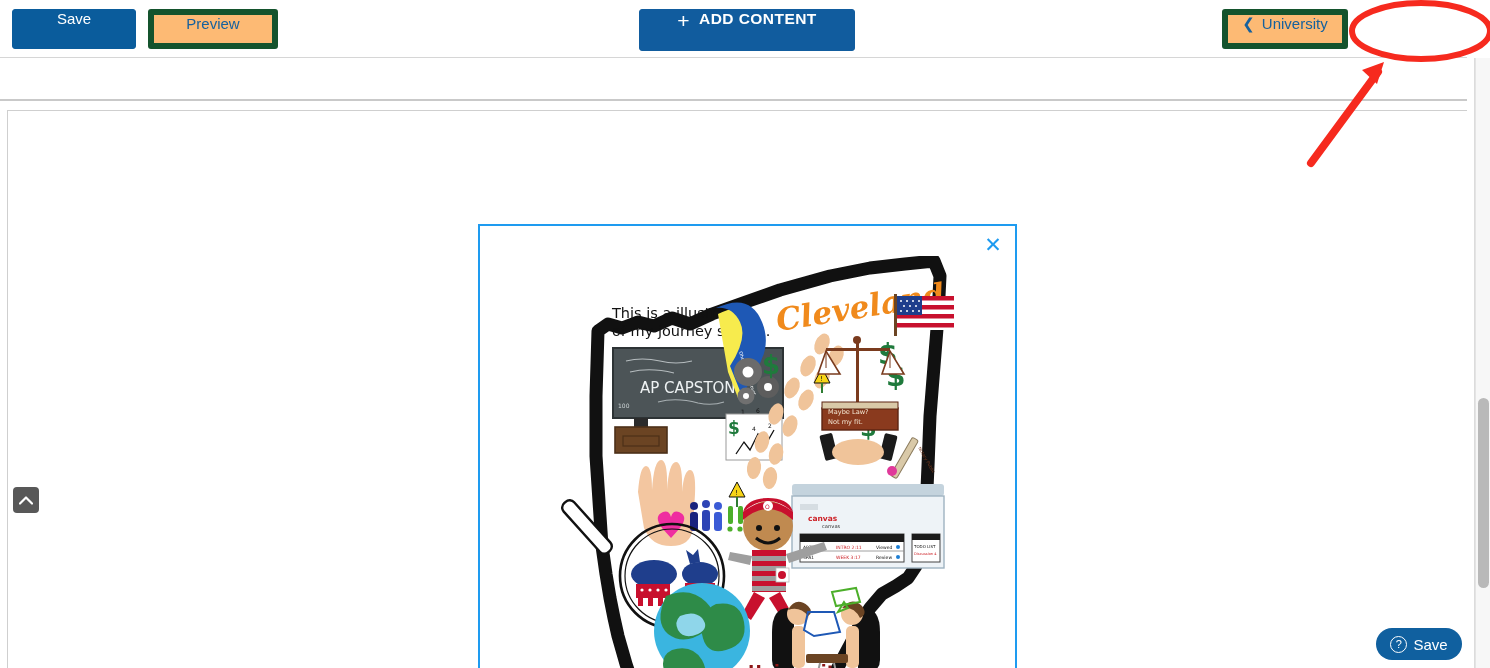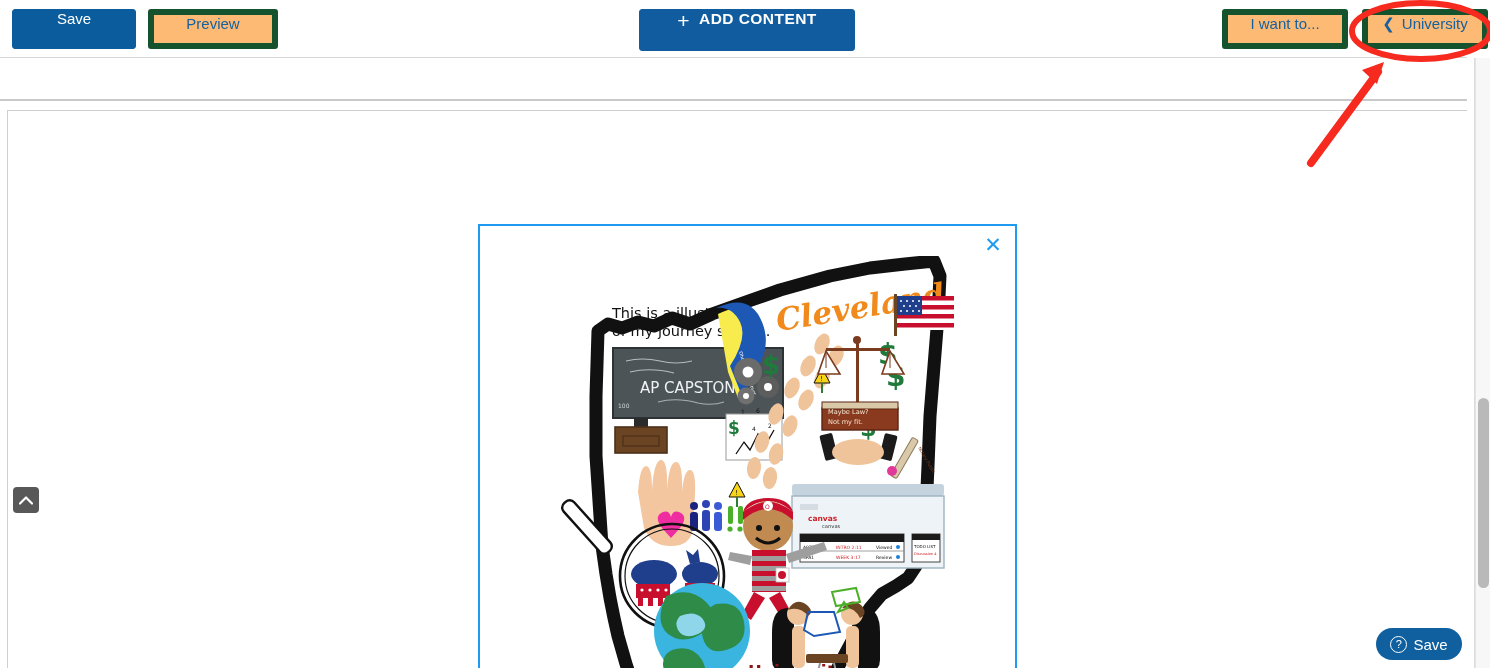--- a/index.html
+++ b/index.html
@@ -118,23 +118,20 @@
     </div>
 
     <div class="tb-center">
       <div class="btn btn-add">
         <span class="plus">+</span>
         <span>ADD CONTENT</span>
       </div>
     </div>
 
     <div class="tb-right">
-      <div class="btn btn-outline btn-iwant">
-        <span>I want to...</span>
-      </div>
       <div class="btn btn-outline btn-props">
         <span class="chev">❮</span>
         <span>University</span>
       </div>
 
     </div>
   </div>
 
   <div class="subbar"></div>
 

